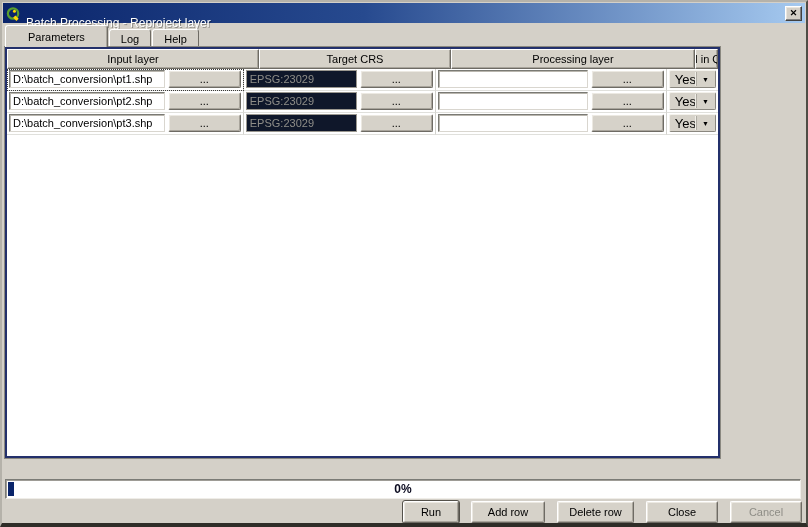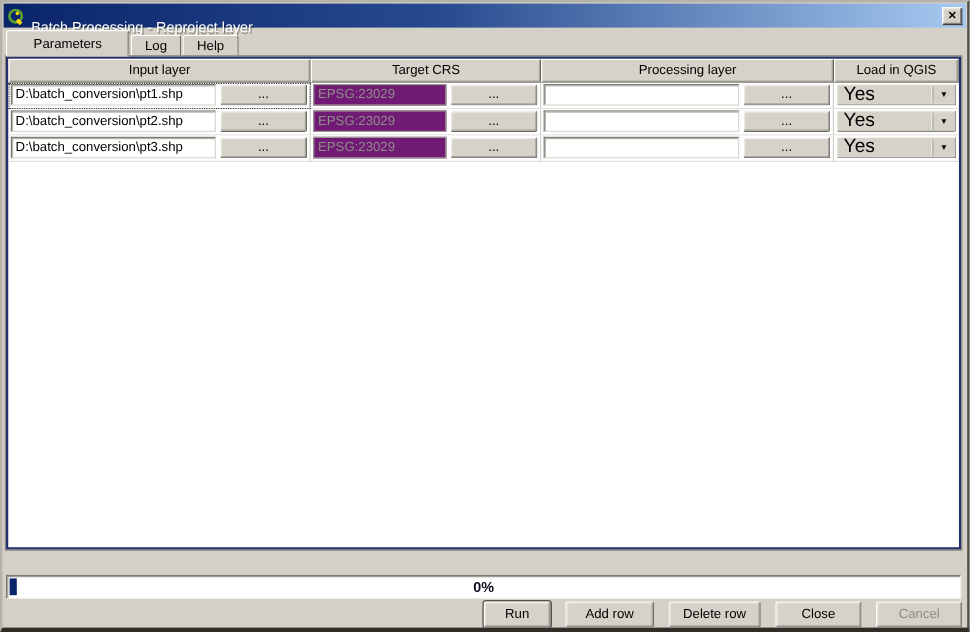--- a/index.html
+++ b/index.html
@@ -33,21 +33,21 @@
   .tab{
     height:18px;padding:0 11px;display:flex;align-items:center;
     background:#d4d0c8;color:#000;
     border:1px solid;border-color:#ffffff #6e6b64 #6e6b64 #ffffff;
     border-bottom:none;border-radius:3px 3px 0 0;margin-right:1px;cursor:default;
   }
   .tab.active{height:22px;position:relative;z-index:2;padding:0 22px;
     box-shadow:inset -1px 0 0 #a9a59c;}
   
   .table{
-    position:absolute;left:3px;top:45px;width:796px;height:411px;
+    position:absolute;left:3px;top:45px;width:715px;height:411px;
     background:#ffffff;border:2px solid #23306b;
     outline:1px solid #8a8880;
     display:flex;flex-direction:column;overflow:hidden;
   }
   .thead{display:flex;height:20px;flex:0 0 auto;background:#d4d0c8;}
   .th{
     display:flex;align-items:center;justify-content:center;
     background:#d6d2c9;
     border:1px solid;border-color:#ffffff #6e6b64 #6e6b64 #ffffff;
     box-shadow:inset -1px -1px 0 #a9a59c;
@@ -62,38 +62,38 @@
   .cell.c1{width:252px;} .cell.c2{width:192px;} .cell.c3{width:244px;} .cell.c4{flex:1;border-right:none;}
   .cell.focused{outline:1px dotted #3a3a3a;outline-offset:-1px;}
   .tfill{flex:1;background:#fff;}
   .lineedit{
     flex:1;height:18px;min-width:0;padding:0 3px;font-family:"Liberation Sans",sans-serif;
     font-size:11px;color:#000;background:#fff;
     border:1px solid;border-color:#7a7a74 #d9d6cf #d9d6cf #7a7a74;
     box-shadow:inset 1px 1px 0 #b9b6ae;outline:none;
   }
   .lineedit:disabled{
-    background:#701a75;color:#8e8d88;box-shadow:none;
+    background:#0f172a;color:#8e8d88;box-shadow:none;
     border:1px solid #9a978f;
   }
   .browse-btn{
     width:73px;height:18px;flex:0 0 auto;
     background:#d6d2c9;color:#000;font-size:11px;line-height:10px;
     border:1px solid;border-color:#ffffff #6e6b64 #6e6b64 #ffffff;
     box-shadow:inset -1px -1px 0 #a9a59c,inset 1px 1px 0 #ece9e2;
     border-radius:2px;cursor:default;text-align:center;padding:0;
     font-family:"Liberation Sans",sans-serif;
   }
   .combo{
     flex:1;height:18px;display:flex;align-items:center;
     background:#d6d2c9;
     border:1px solid;border-color:#f4f2ec #8a877f #8a877f #f4f2ec;
     border-radius:2px;padding-left:5px;cursor:default;
   }
-  .combo-text{flex:1;font-size:16px;}
+  .combo-text{flex:1;font-size:13px;}
   .combo-arrow{
     width:18px;height:14px;margin-right:1px;flex:0 0 auto;
     border-left:1px solid #aeaba2;box-shadow:-1px 0 0 #f0eee8;
     display:flex;align-items:center;justify-content:center;
     font-size:7px;color:#000;
   }
   
   .progress{
     position:absolute;left:3px;top:477px;width:796px;height:20px;
     background:#ffffff;

